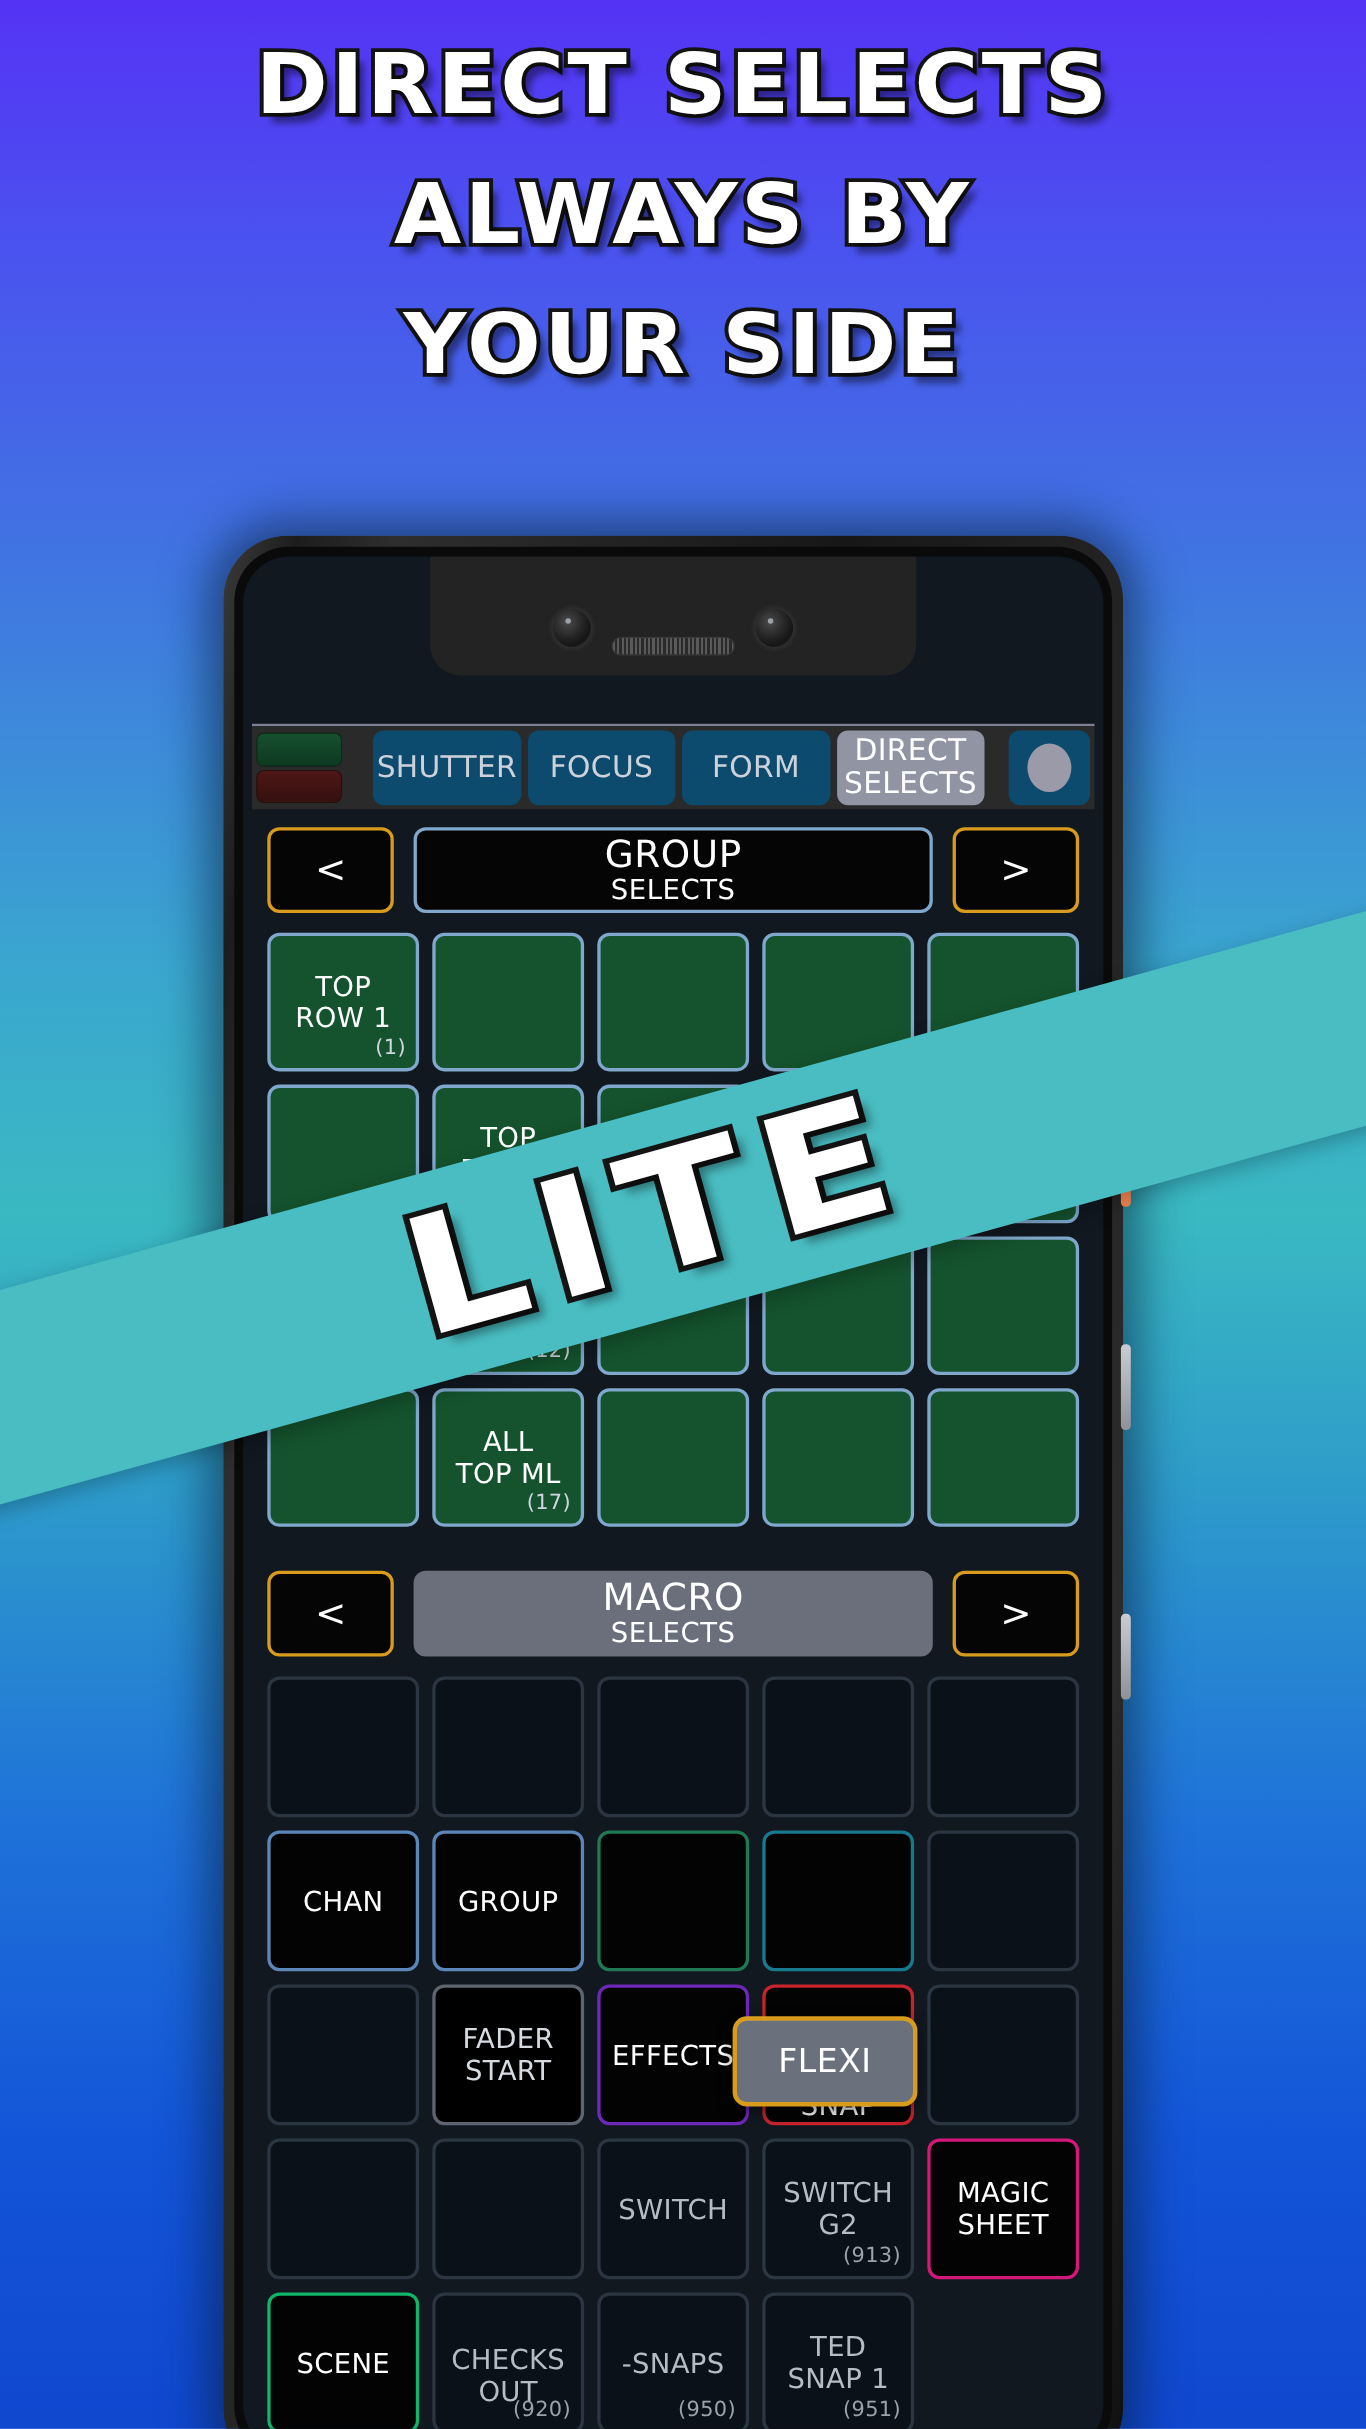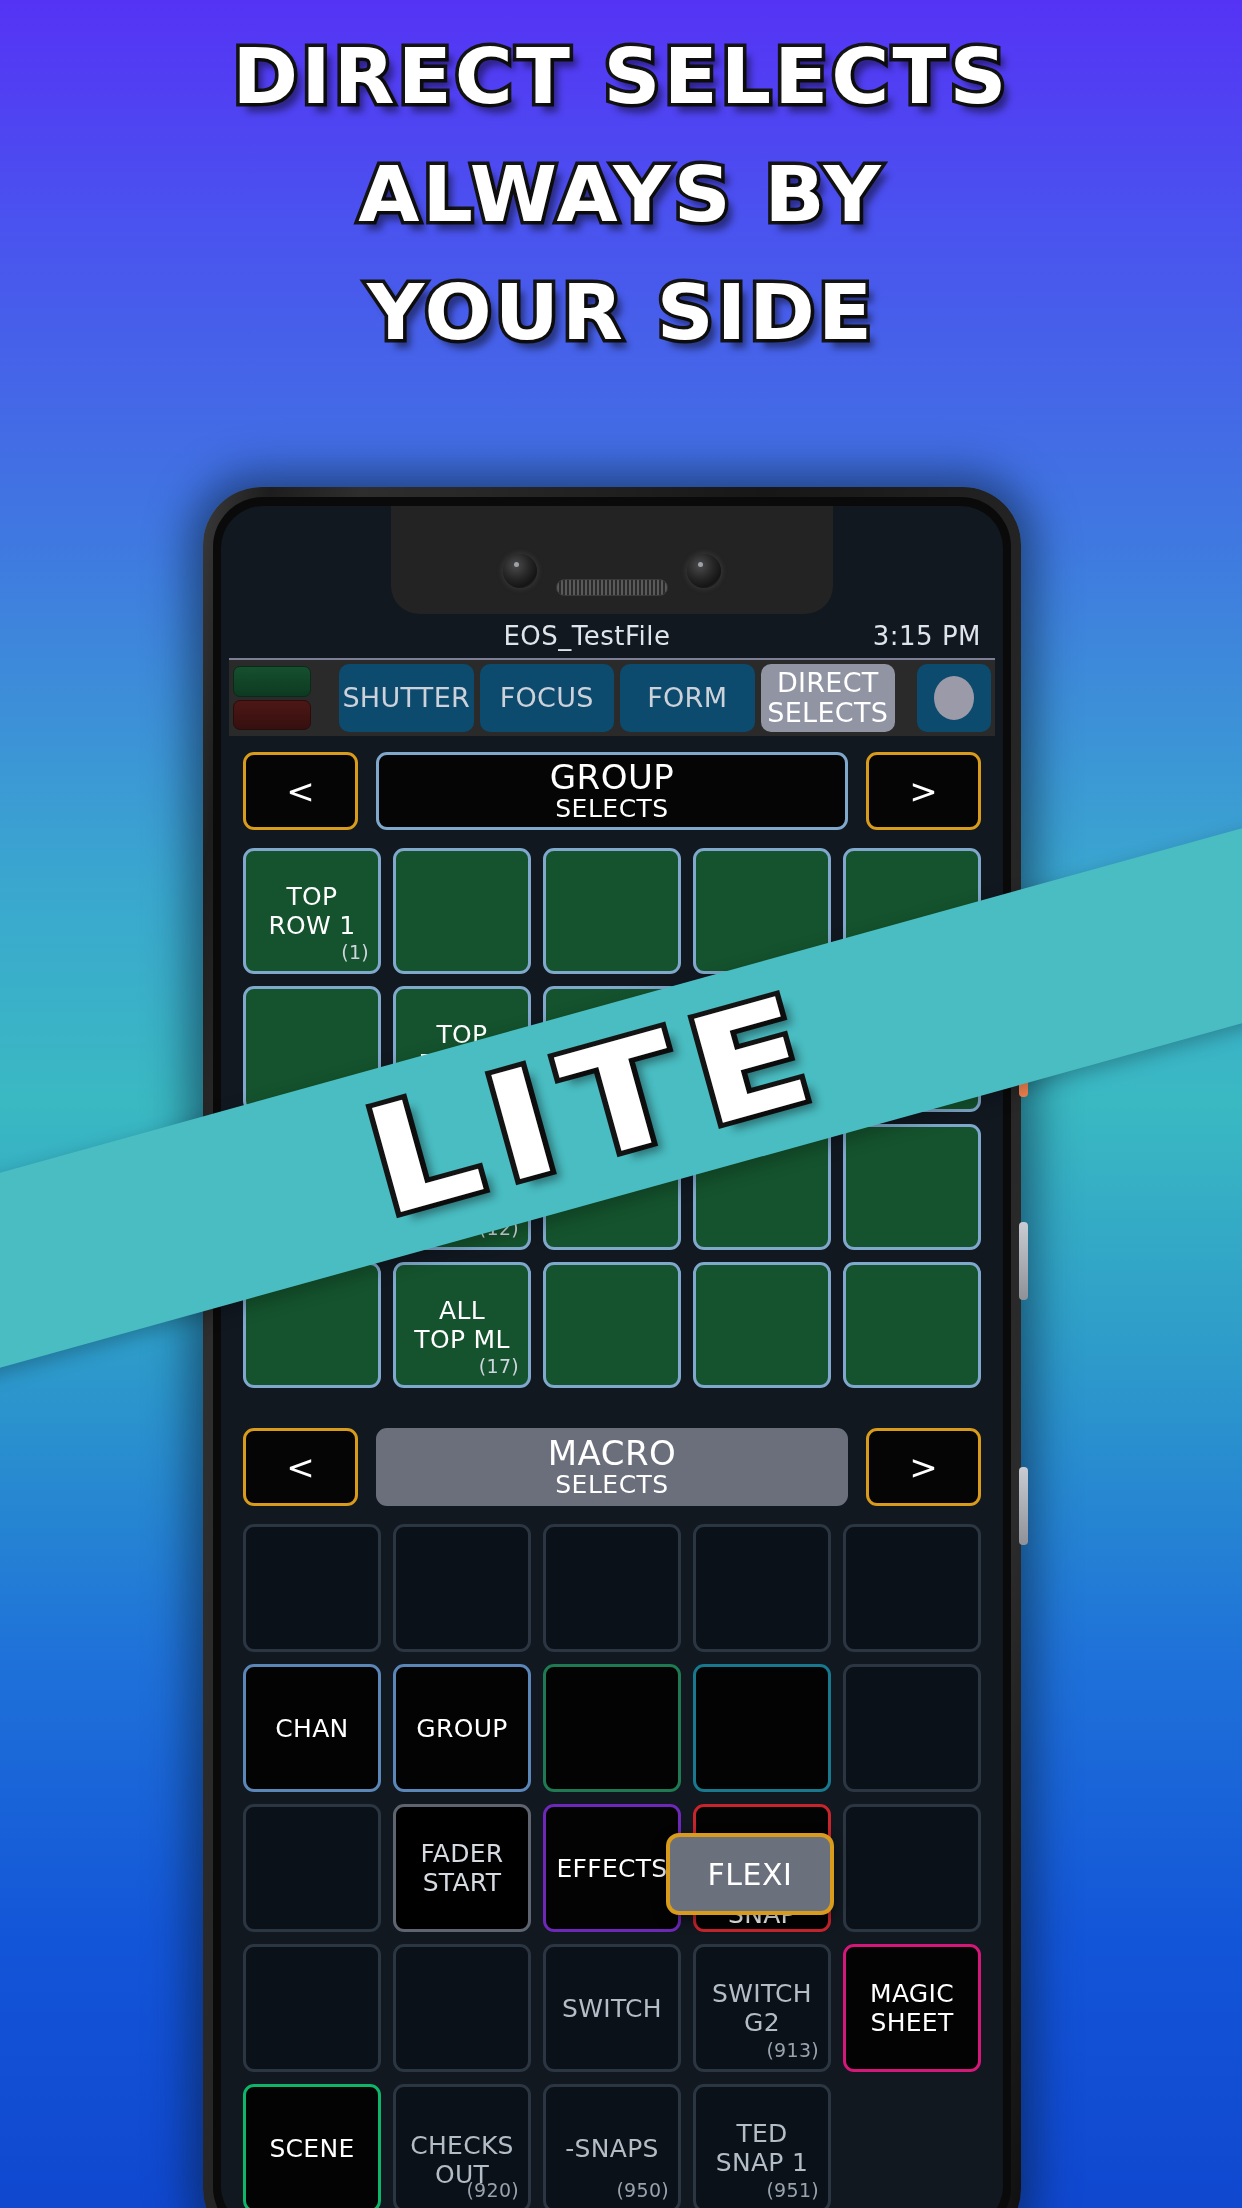--- a/index.html
+++ b/index.html
@@ -372,24 +372,20 @@
 
   <div class="phone-inner">
     <div class="screen">
 
       <div class="notch">
         <div class="cam left"></div>
         <div class="cam right"></div>
         <div class="speaker"></div>
       </div>
 
-      <div class="statusbar">
-        <div class="title">EOS_TestFile</div>
-        <div class="clock">3:15 PM</div>
-      </div>
 
       <div class="tabbar">
         <div class="leds">
           <div class="led green"></div>
           <div class="led red"></div>
         </div>
         <div class="tab-spacer"></div>
         <div class="tab">SHUTTER</div>
         <div class="tab">FOCUS</div>
         <div class="tab">FORM</div>

